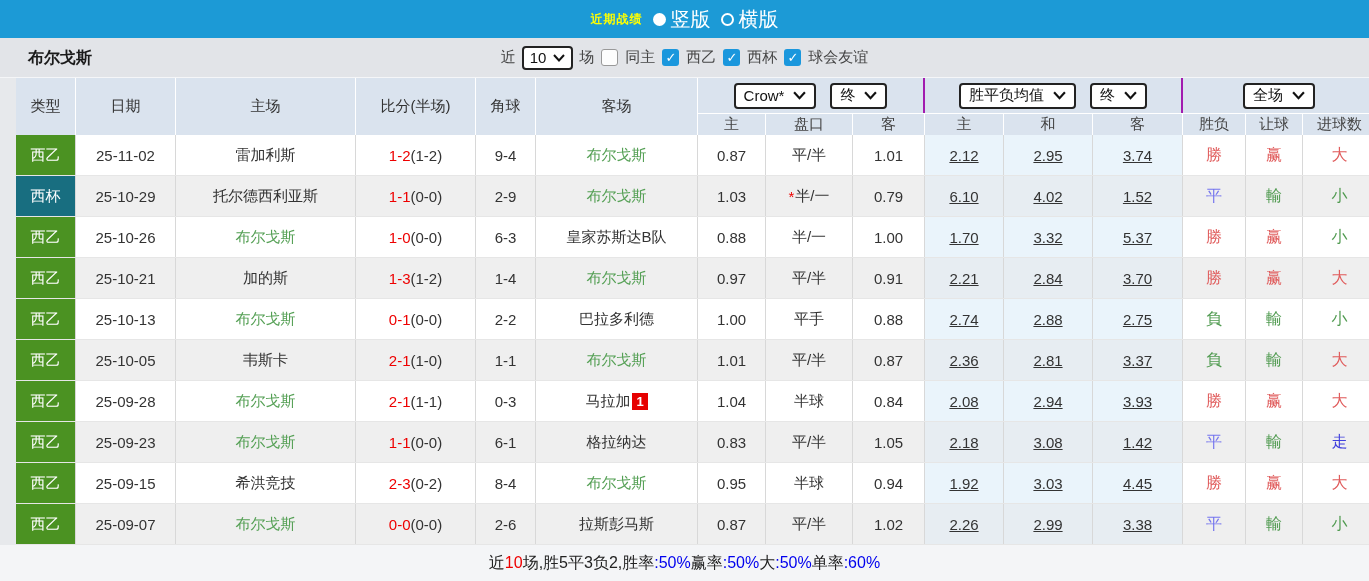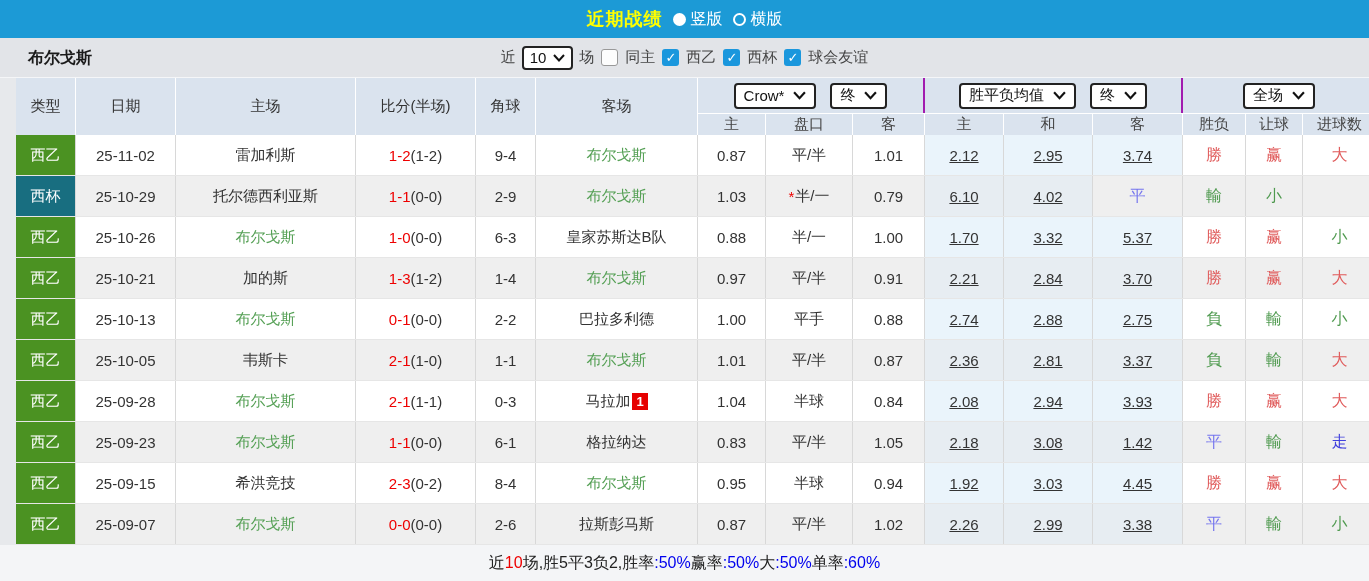--- a/index.html
+++ b/index.html
@@ -5,22 +5,22 @@
   * { margin:0; padding:0; box-sizing:border-box; }
   html,body { width:1369px; height:581px; overflow:hidden;
     font-family:"Liberation Sans","DejaVu Sans",sans-serif; background:#e7e9ec; }
 
   :root{
     --cols:60px 100px 180px 120px 60px 162px 68px 87px 72px 79px 89px 90px 63px 57px 74px;
   }
 
   
   .topbar{ height:38px; background:#1c9ad6; display:flex; align-items:center; justify-content:center; gap:10px; }
-  .topbar-title{ color:#ffff00; font-weight:bold; font-size:18px; letter-spacing:1px; }
-  .radio{ display:inline-flex; align-items:center; gap:5px; color:#fff; font-size:16px; cursor:pointer; }
+  .topbar-title{ color:#ffff00; font-weight:bold; font-size:12px; letter-spacing:1px; }
+  .radio{ display:inline-flex; align-items:center; gap:5px; color:#fff; font-size:20px; cursor:pointer; }
   .radio-dot{ width:13px; height:13px; border-radius:50%; display:inline-block; }
   .radio-dot.on{ background:#fff; }
   .radio-dot.off{ border:2.5px solid #fff; background:transparent; }
 
   
   .filterbar{ height:40px; background:#e2e4e8; position:relative; display:flex; align-items:center; justify-content:center; gap:6px; border-bottom:1px solid #f5f6f8; }
   .team-title{ position:absolute; left:28px; top:0; height:40px; display:flex; align-items:center; font-weight:bold; font-size:16px; color:#1a1a1a; }
   .filterbar .lbl{ font-size:15px; color:#444; }
   .checkbox{ width:17px; height:17px; border-radius:3px; display:inline-flex; align-items:center; justify-content:center; margin:0 1px; }
   .checkbox.checked{ background:#1a97dd; color:#fff; font-size:13px; font-weight:bold; }
@@ -196,20 +196,21 @@
           <span class="team-name">布尔戈斯</span>
         </div>
     <div class="cell">1.03</div>
     <div class="cell">
           <span class="star">*</span>
           <span class="hand-text">半/一</span>
         </div>
     <div class="cell">0.79</div>
     <div class="cell avg">6.10</div>
     <div class="cell avg">4.02</div>
+    <div class="cell avg">1.52</div>
     <div class="cell res t-blue">平</div>
     <div class="cell res t-green">輸</div>
     <div class="cell res t-green">小</div>
   </div>
       <div class="row odd">
     <div class="cell type league">西乙</div>
     <div class="cell">25-10-26</div>
     <div class="cell team hl">
           <span class="team-name">布尔戈斯</span>
         </div>

